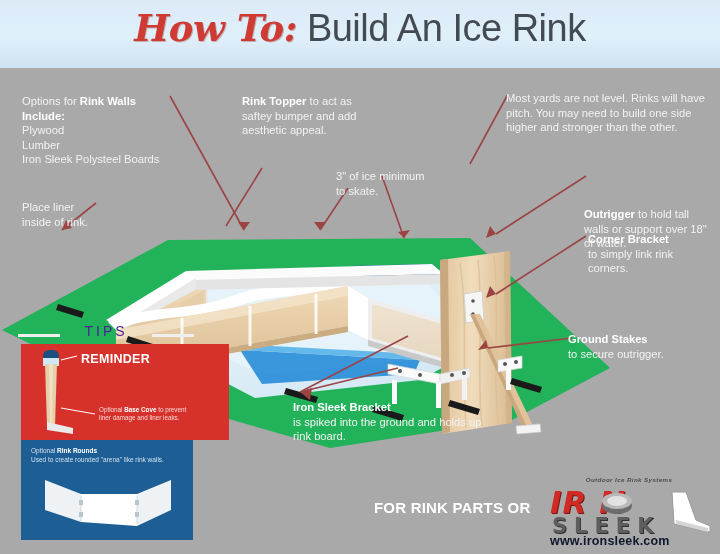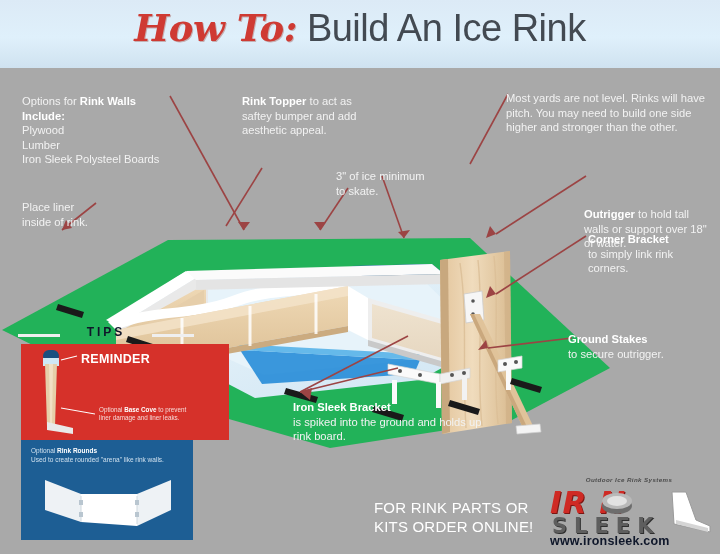--- a/index.html
+++ b/index.html
@@ -68,25 +68,24 @@
   .note b { font-weight: 700; color: #ffffff; }
 
   
   #tips-head {
     position: absolute;
     left: 16px; top: 322px;
     width: 180px;
     text-align: center;
   }
   #tips-head .tl {
-    font-size: 12px;
+    font-size: 14px;
     letter-spacing: 3px;
-    color: #0f172a;
+    color: #4c1d95;
     font-family: "Liberation Sans", sans-serif;
-    font-weight: bold;
   }
   .tips-rule {
     position: absolute;
     top: 334px;
     height: 3px;
     background: #efefef;
   }
   #tips-rule-l { left: 18px; width: 42px; }
   #tips-rule-r { left: 152px; width: 42px; }
 
@@ -137,21 +136,21 @@
   }
   .tip-blue-text b { color:#ffffff; font-weight:700; }
 
   
   #cta {
     position: absolute;
     left: 374px; top: 498px;
     width: 180px;
     color: #ffffff;
     font-size: 15px;
-    font-weight: 400;
+    font-weight: 700;
     line-height: 19px;
     letter-spacing: .2px;
   }
 
   
   #logo { position: absolute; left: 548px; top: 476px; width: 162px; height: 72px; }
   #logo-tag {
     position: absolute; left: 0; top: 0; width: 162px;
     text-align: center;
     font-size: 6.2px; font-weight: 700; font-style: italic;
@@ -399,21 +398,20 @@
       <line x1="116" y1="26" x2="116" y2="54" stroke="#cfd8de" stroke-width="1"></line>
       <rect x="58" y="30" width="4" height="5" fill="#b9c6d0"></rect>
       <rect x="58" y="42" width="4" height="5" fill="#b9c6d0"></rect>
       <rect x="114" y="30" width="4" height="5" fill="#b9c6d0"></rect>
       <rect x="114" y="42" width="4" height="5" fill="#b9c6d0"></rect>
     </svg>
   </div>
 
   <div id="cta">
     <div>FOR RINK PARTS OR</div>
-    <div>KITS ORDER ONLINE!</div>
   </div>
 
   <div id="logo">
     <div id="logo-tag">Outdoor Ice Rink Systems</div>
     <div id="logo-iron">IR  N</div>
     <svg width="34" height="26" viewBox="0 0 34 26" style="position:absolute;left:52px;top:14px;">
       <ellipse cx="17" cy="16" rx="15" ry="8" fill="#6d6d6d"></ellipse>
       <ellipse cx="17" cy="11" rx="15" ry="8" fill="#b9b9b9"></ellipse>
       <ellipse cx="17" cy="11" rx="10" ry="5" fill="#e2e2e2"></ellipse>
     </svg>

